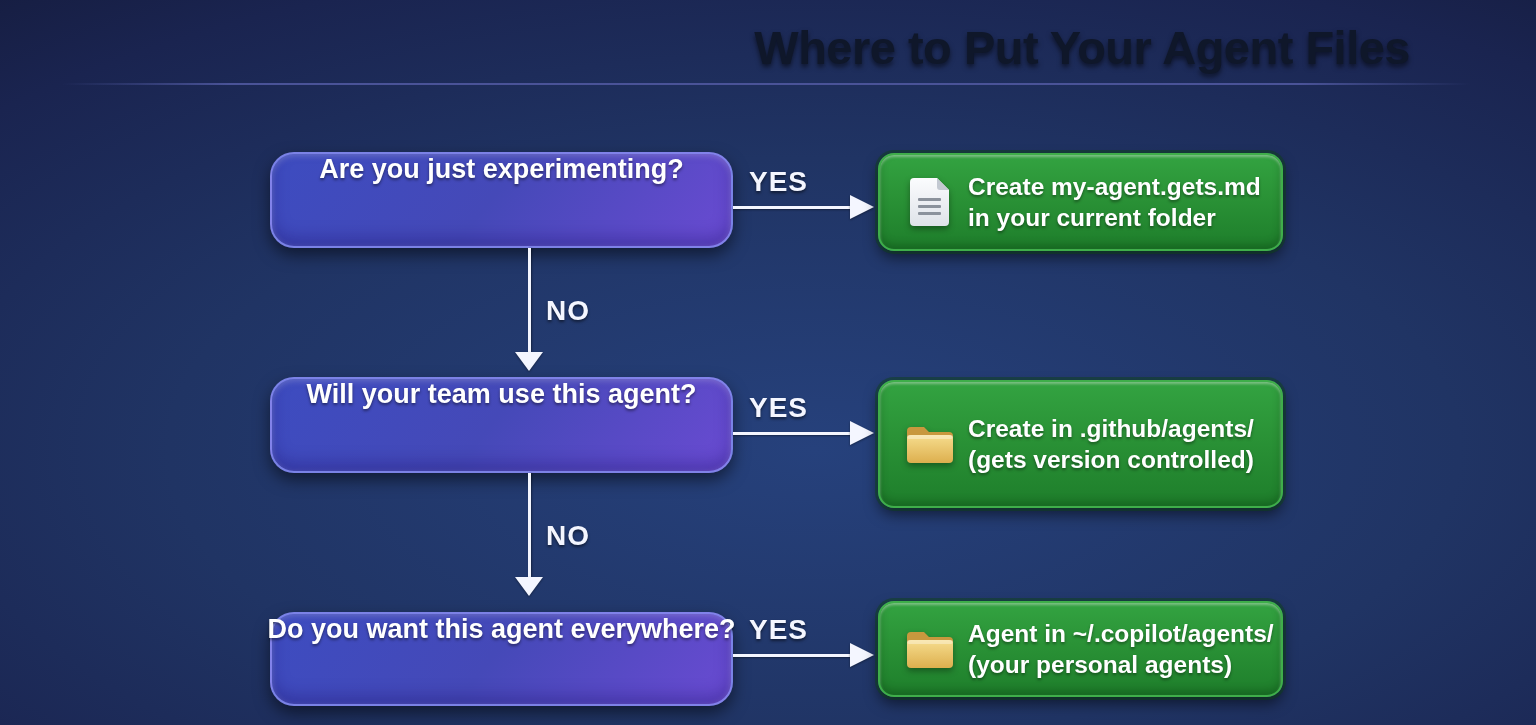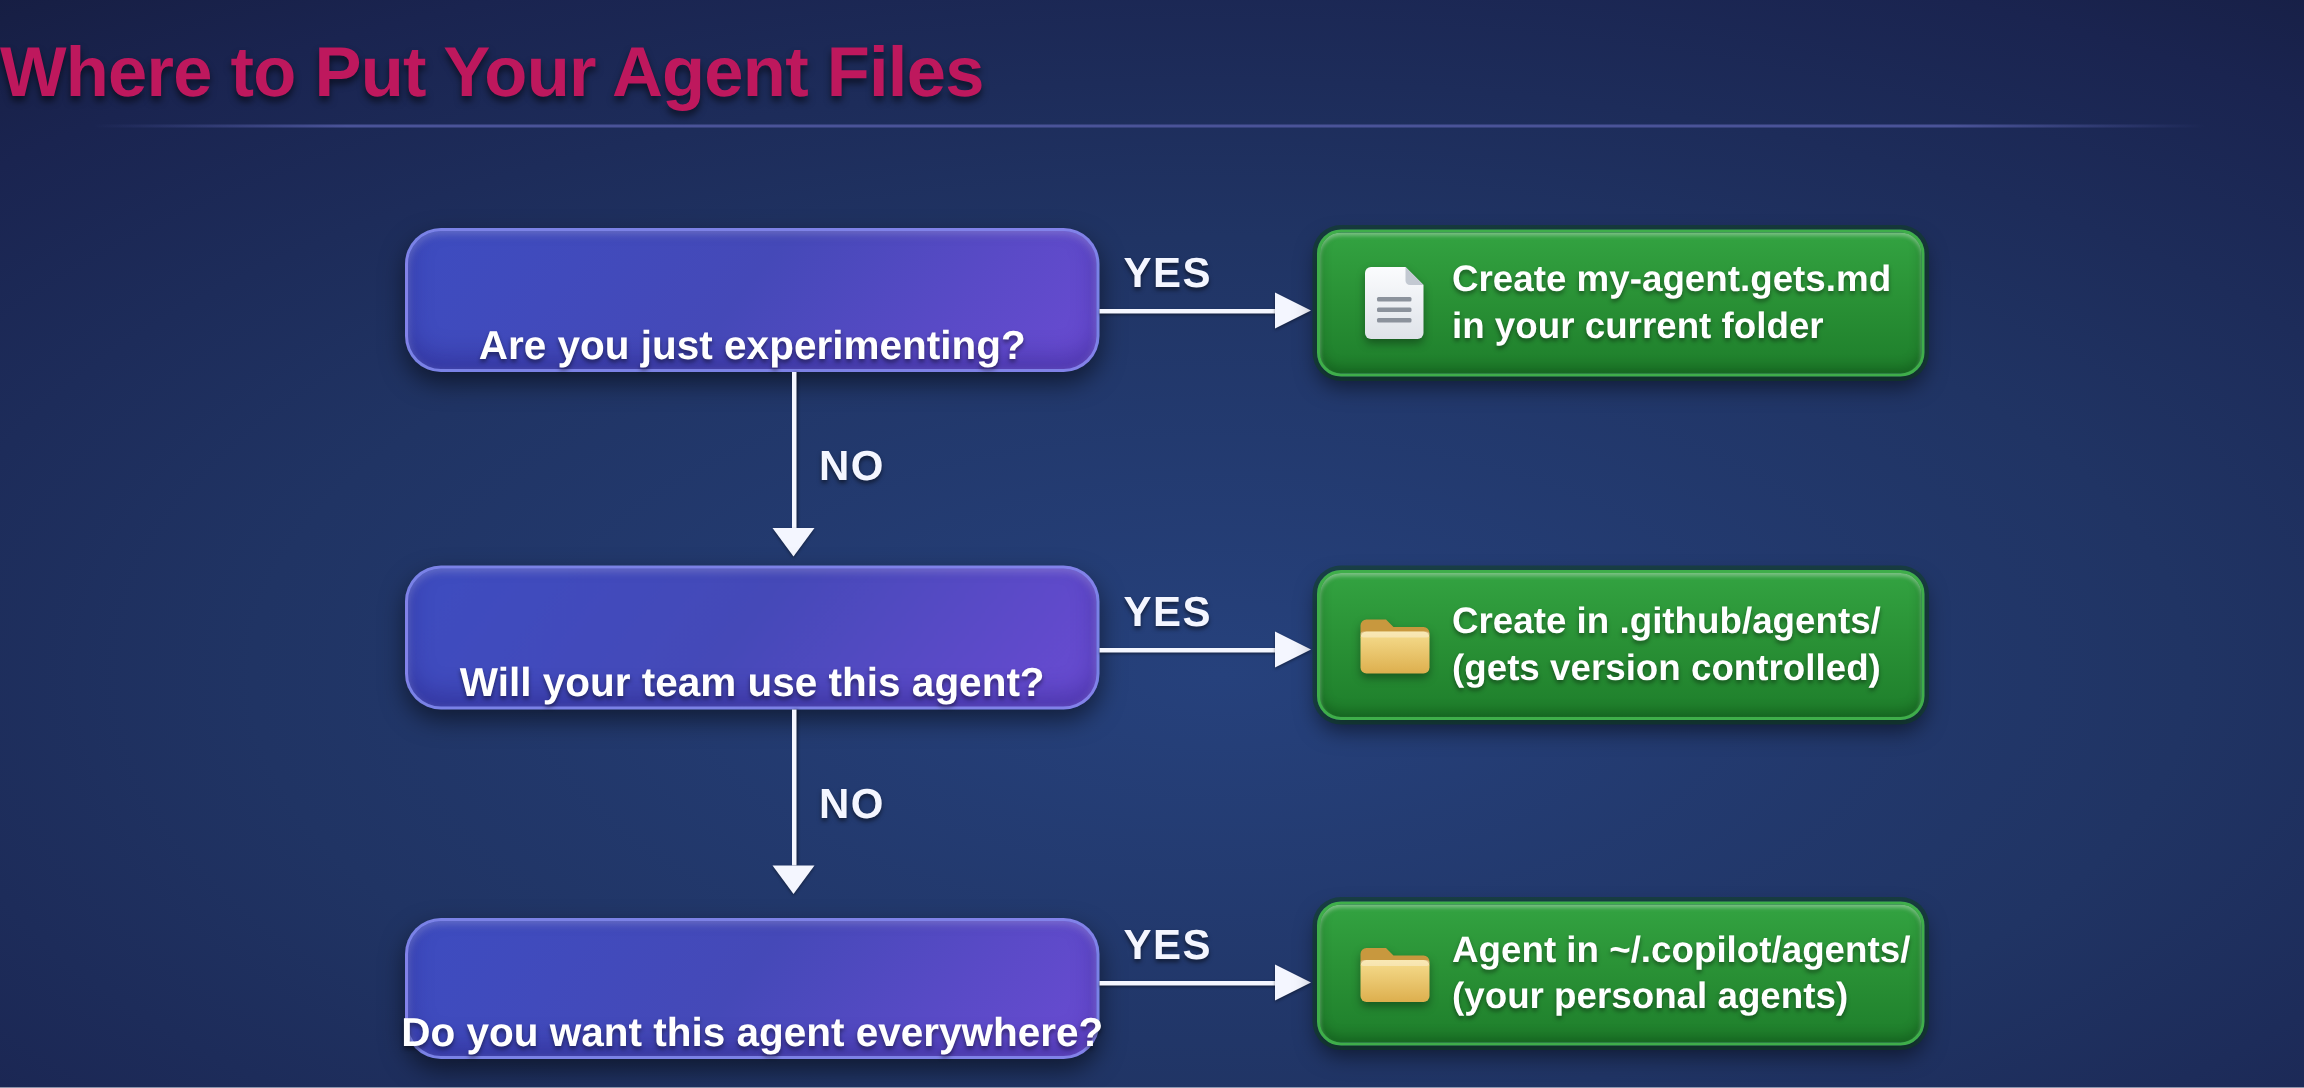--- a/index.html
+++ b/index.html
@@ -7,34 +7,34 @@
     width:1536px;height:725px;overflow:hidden;
     font-family:"Liberation Sans",sans-serif;
     background:
       radial-gradient(120% 115% at 53% 62%, #26417c 0%, #203464 35%, #1a2450 60%, #11152f 85%, #0c0e24 100%);
     position:relative;color:#fff;
   }
   .canvas{position:absolute;inset:0;}
 
   .page-title{
     position:absolute;top:20px;left:0;width:1410px;margin:0;
-    text-align:left;font-size:47px;font-weight:800;letter-spacing:-0.5px;
-    color:#be185d;text-shadow:0 3px 5px rgba(0,0,0,0.55);
+    text-align:right;font-size:47px;font-weight:800;letter-spacing:-0.5px;
+    color:#0f172a;text-shadow:0 3px 5px rgba(0,0,0,0.55);
   }
   .title-rule{
     position:absolute;top:83px;left:62px;width:1408px;height:2px;
     background:linear-gradient(90deg,rgba(74,83,152,0) 0%,#4a5398 12%,#4a5398 88%,rgba(74,83,152,0) 100%);
   }
 
   .qbox{
     position:absolute;left:270px;width:463px;
     background:linear-gradient(128deg,#3d4cc0 0%,#4549b8 48%,#6a4bd2 100%);
     border:2px solid rgba(138,144,240,0.8);
     border-radius:24px;box-sizing:border-box;
-    display:flex;align-items:flex-end;justify-content:center;
+    display:flex;align-items:flex-start;justify-content:center;
     box-shadow:0 7px 16px rgba(0,0,0,0.5),
                inset 0 2px 6px rgba(255,255,255,0.22),
                inset 0 -8px 16px rgba(30,16,110,0.35);
   }
   .qbox span{
     font-size:27px;font-weight:700;color:#fff;
     text-shadow:0 2px 3px rgba(0,0,0,0.45);white-space:nowrap;
   }
 
   .rbox{
@@ -125,21 +125,21 @@
   </div>
 
   <div class="qbox" style="top:377px;height:96px;">
     <span>Will your team use this agent?</span>
   </div>
   <div class="yes-group" style="top:392px;">
     <div class="yes-label">YES</div>
     <div class="yes-line"></div>
     <div class="yes-head"></div>
   </div>
-  <div class="rbox" style="top:380px;height:100px;">
+  <div class="rbox" style="top:380px;height:128px;">
     <div class="icon-wrap">
       <svg width="50" height="42" viewBox="0 0 50 42" aria-hidden="true">
         <defs>
           <linearGradient id="fg" x1="0" y1="0" x2="0" y2="1">
             <stop offset="0" stop-color="#f6dd8e"></stop>
               <stop offset="1" stop-color="#ddaf4e"></stop>
           </linearGradient>
         </defs>
         <path d="M2 8 a4 4 0 0 1 4 -4 h13 l5 5 h20 a4 4 0 0 1 4 4 v3 H2 z" fill="#c8983e"></path>
         <rect x="2" y="12" width="46" height="28" rx="4" fill="url(#fg)"></rect>

